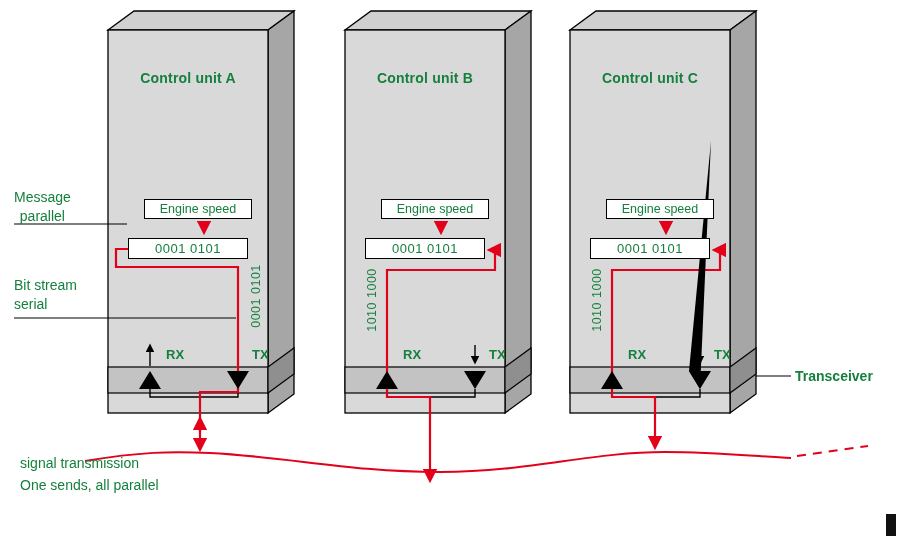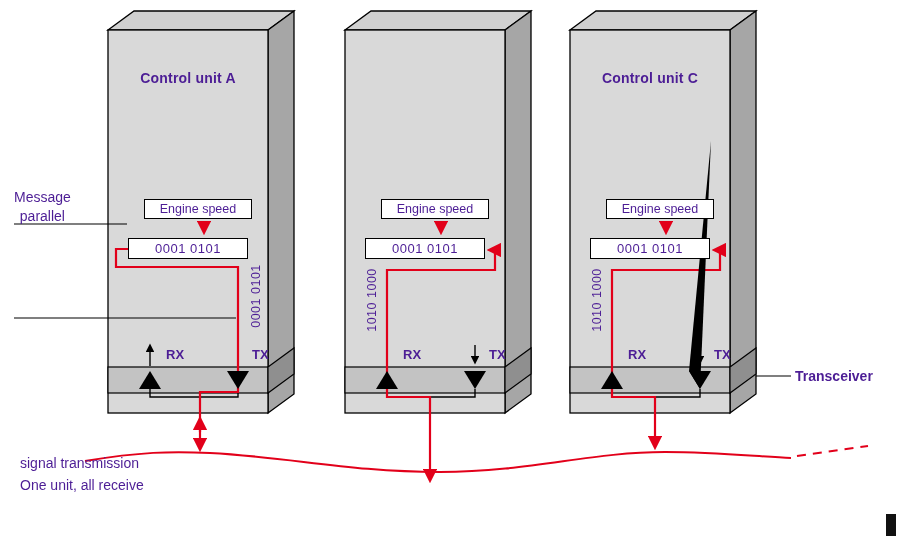--- a/index.html
+++ b/index.html
@@ -1,18 +1,18 @@
 <!DOCTYPE html>
 <html style="--accent-red: #e2001a; --box-face: #d9d9d9; --box-top: #d0d0d0; --box-side: #a6a6a6; --strip-face: #c3c3c3; --strip-side: #8f8f8f;"><head>
 <meta charset="utf-8">
 <style>
   html,body{margin:0;padding:0;background:#fff;}
   .canvas{
     position:relative;width:902px;height:544px;background:#fff;
-    font-family:"Liberation Sans",sans-serif;color:#4c1d95;overflow:hidden;
+    font-family:"Liberation Sans",sans-serif;color:#15803d;overflow:hidden;
   }
   .canvas *{box-sizing:border-box;}
   svg.art{position:absolute;left:0;top:0;}
 
   
   .face-front{fill:var(--box-face,#d9d9d9);stroke:#000;stroke-width:1.3;}
   .face-top{fill:var(--box-top,#d0d0d0);stroke:#000;stroke-width:1.3;}
   .face-side{fill:var(--box-side,#a6a6a6);stroke:#000;stroke-width:1.3;}
   .strip{fill:var(--strip-face,#c3c3c3);stroke:#000;stroke-width:1.2;}
   .strip-side{fill:var(--strip-side,#8f8f8f);stroke:#000;stroke-width:1.2;}
@@ -120,20 +120,21 @@
   <div class="unit" style="left:108px">
     <div class="abs u-title">Control unit A</div>
     <div class="abs wbox engine">Engine speed</div>
     <div class="abs wbox bits">0001 0101</div>
     <div class="abs serial serial-right">0001 0101</div>
     <div class="abs rxtx rx">RX</div>
     <div class="abs rxtx tx">TX</div>
   </div>
 
   <div class="unit" style="left:345px">
+    <div class="abs u-title">Control unit B</div>
     <div class="abs wbox engine">Engine speed</div>
     <div class="abs wbox bits">0001 0101</div>
     <div class="abs serial serial-left">1010 1000</div>
     <div class="abs rxtx rx">RX</div>
     <div class="abs rxtx tx">TX</div>
   </div>
 
   <div class="unit" style="left:570px">
     <div class="abs u-title">Control unit C</div>
     <div class="abs wbox engine">Engine speed</div>
@@ -141,21 +142,25 @@
     <div class="abs serial serial-left">1010 1000</div>
     <div class="abs rxtx rx">RX</div>
     <div class="abs rxtx tx">TX</div>
   </div>
 
   <div class="abs note note-parallel">
     <div>Message</div>
     <div>parallel</div>
   </div>
 
+  <div class="abs note note-serial">
+    <div>Bit stream</div>
+    <div>serial</div>
+  </div>
 
   <div class="abs note note-transceiver">Transceiver</div>
 
   <div class="abs note note-bus">
     <div>signal transmission</div>
-    <div>One unit, all receive</div>
+    <div>One sends, all parallel</div>
   </div>
 
 </div>
 
 </body></html>

